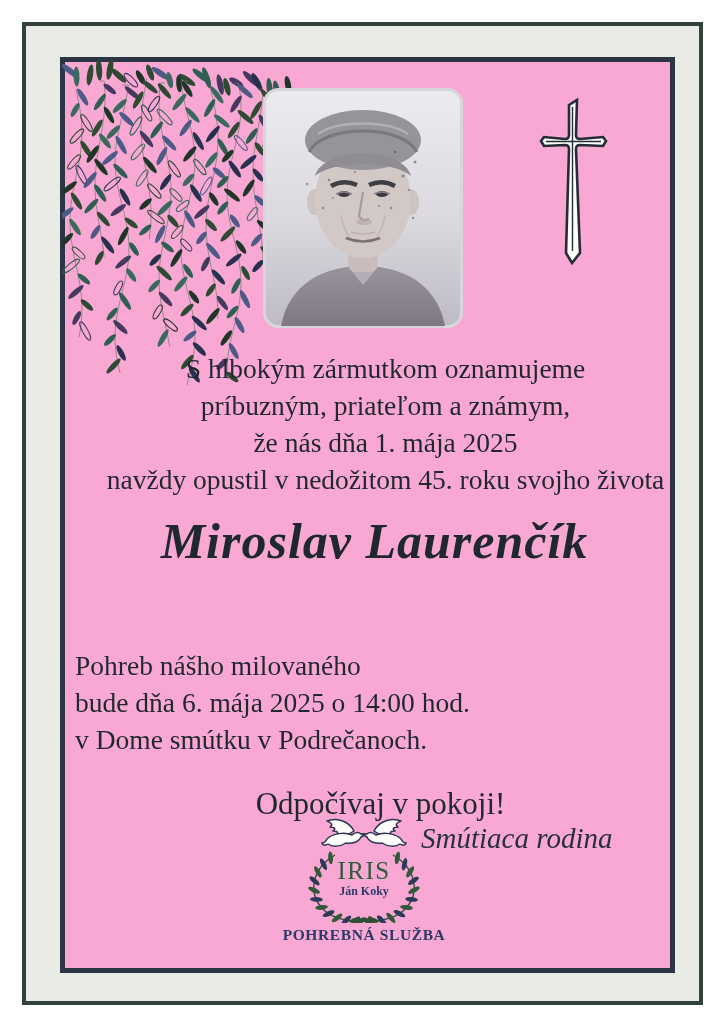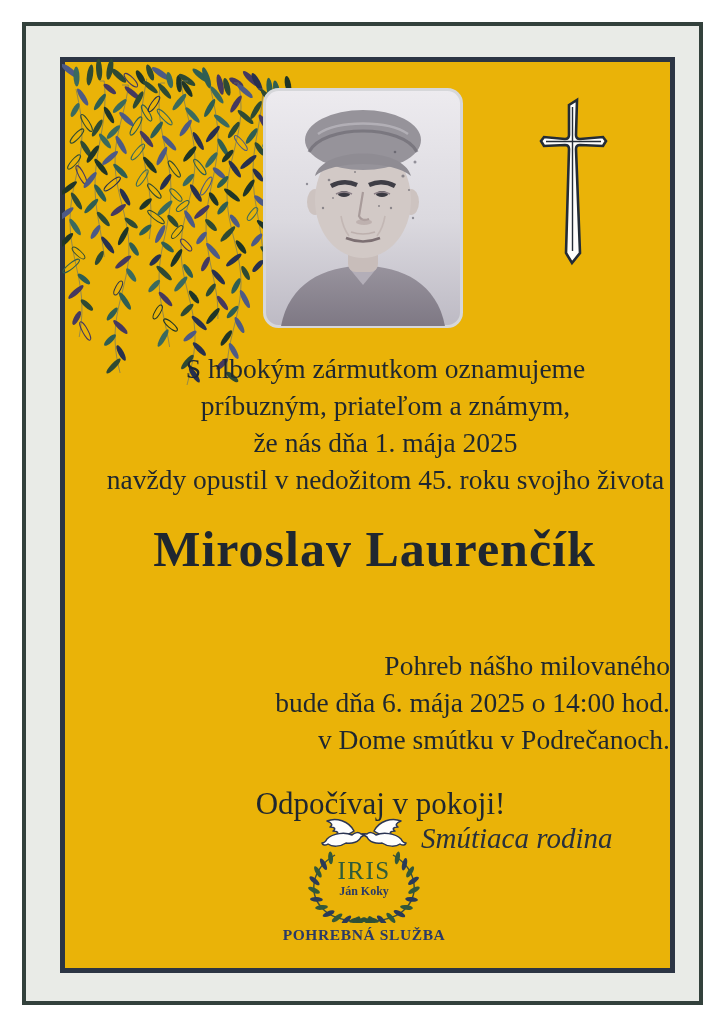--- a/index.html
+++ b/index.html
@@ -6,37 +6,37 @@
   body{
     width:724px;height:1024px;position:relative;background:#ffffff;
     font-family:"Liberation Serif","DejaVu Serif",serif;color:#1f2730;overflow:hidden;
   }
   .outer-frame{
     position:absolute;left:22px;top:22px;width:681px;height:983px;
     box-sizing:border-box;border:4px solid #33413c;background:#e9ebe7;
   }
   .inner-frame{
     position:absolute;left:34px;top:31px;right:24px;bottom:28px;
-    box-sizing:border-box;border:5px solid #2c3544;background:#eab308;
+    box-sizing:border-box;border:5px solid #2c3544;background:#f9a8d4;
   }
   .content{position:absolute;left:0;top:0;right:0;bottom:0;}
   .willow{position:absolute;left:-3px;top:-3px;width:238px;height:342px;}
   .photo{position:absolute;left:197px;top:26px;width:202px;height:240px;}
   .cross{position:absolute;left:468px;top:33px;width:80px;height:178px;}
   .announce{
     position:absolute;left:0;right:0;top:288px;text-align:center;
     font-size:27.5px;line-height:37px;padding-left:36px;
   }
   .name{
     position:absolute;left:0;right:0;top:446px;text-align:center;
-    font-size:50px;font-weight:bold;letter-spacing:1px;padding-left:14px;margin:12px;
+    font-size:50px;font-weight:bold;letter-spacing:1px;padding-left:14px;margin:4px;font-style:italic;
   }
   .funeral{
-    position:absolute;left:0;right:0;top:585px;text-align:right;
-    font-size:27.5px;line-height:37px;padding-left:2px;
+    position:absolute;left:0;right:0;top:585px;text-align:left;
+    font-size:27.5px;line-height:37px;padding-left:10px;
   }
   .rip{
     position:absolute;left:0;right:0;top:724px;text-align:center;
     font-size:31px;font-weight:normal;padding-left:26px;
   }
   .family{
     position:absolute;left:356px;top:760px;font-size:29px;font-style:italic;
     color:#28303c;white-space:nowrap;
   }
   .logo{position:absolute;left:232px;top:753px;width:134px;text-align:center;}

